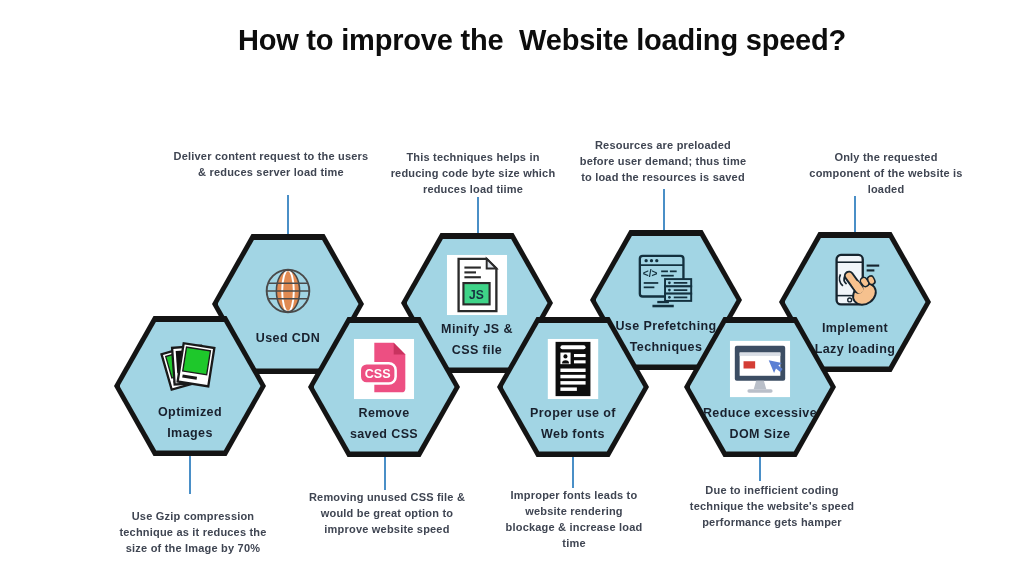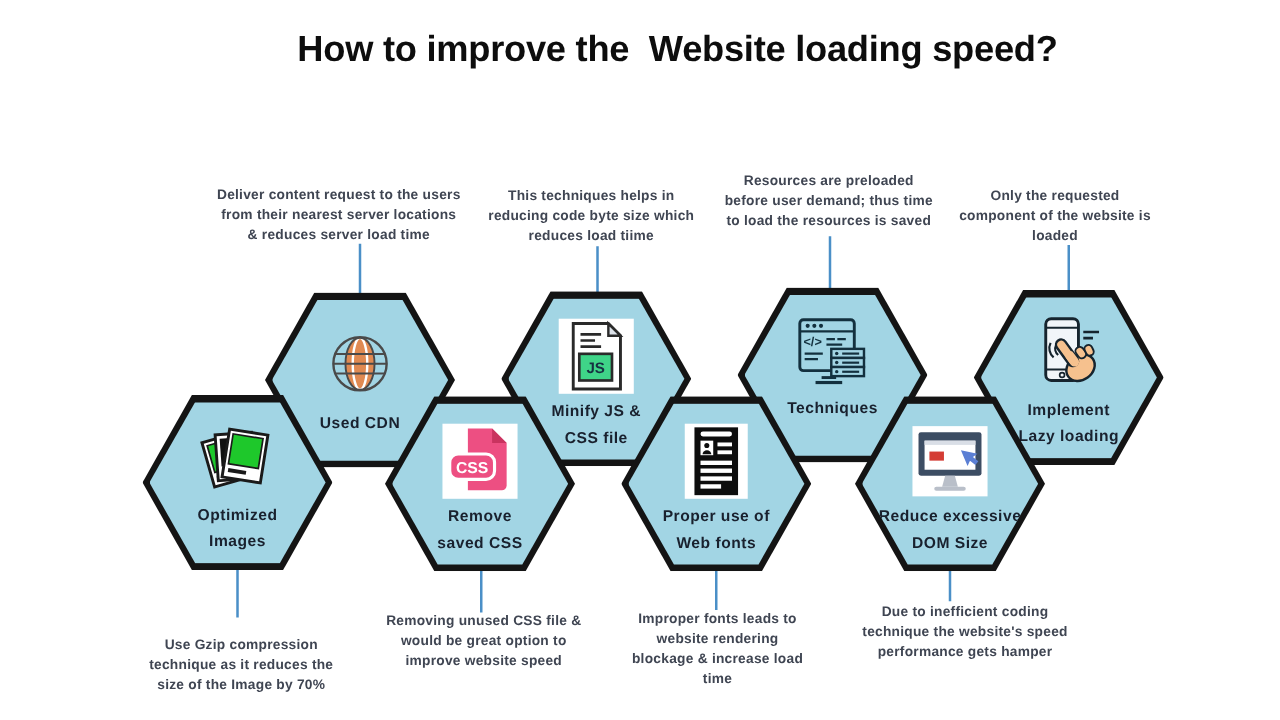--- a/index.html
+++ b/index.html
@@ -60,21 +60,21 @@
     color:var(--description-text,#3f4552); line-height:1.45;
   }
   .desc span { display:block; white-space:nowrap; }
   .desc1 { left:193px; top:496px;margin-top:13px; }
   .desc2 { left:271px; top:149px; }
   .desc3 { left:387px; top:490px; }
   .desc4 { left:473px; top:150px; }
   .desc5 { left:574px; top:488px;text-align:center; }
   .desc6 { left:663px; top:138px; }
   .desc7 { left:772px; top:483px; }
-  .desc8 { left:844px; top:150px;text-align:center; }
+  .desc8 { left:886px; top:150px;text-align:center; }
 </style>
 </head>
 <body>
 
 <div class="title">How to improve the  Website loading speed?</div>
 
 <div class="hex row-bottom hex1">
   <div class="hex-inner">
     <div class="hex-icon">
       <svg viewBox="0 0 64 64">
@@ -123,21 +123,20 @@
     </div>
     <div class="hex-label">
       <span>Used CDN</span>
       <span></span>
     </div>
   </div>
 </div>
 <div class="conn conn2"></div>
 <div class="desc desc2">
   <span>Deliver content request to the users</span>
-  <span>from their nearest server locations</span>
   <span>&amp; reduces server load time</span>
 </div>
 
 <div class="hex row-bottom hex3">
   <div class="hex-inner">
     <div class="hex-icon">
       <svg viewBox="0 0 64 64">
         <rect x="1" y="1" width="62" height="62" fill="#ffffff"></rect>
         <path d="M22 5 h20 l12 12 v35 a4 4 0 0 1 -4 4 h-28 v-51 z" fill="var(--css-pink,#ed4f82)"></path>
         <path d="M42 5 l12 12 h-12 z" fill="var(--css-pink-dark,#c9335f)"></path>
@@ -243,20 +242,21 @@
           <circle cx="35.5" cy="40.3" r="1.4"></circle>
             <rect x="40" y="39.5" width="14" height="1.8"></rect>
           <circle cx="35.5" cy="47.8" r="1.4"></circle>
             <rect x="40" y="47" width="14" height="1.8"></rect>
         </g>
         <rect x="23" y="51.5" width="12" height="2.4" fill="#13303e"></rect>
         <rect x="18" y="55.5" width="22" height="2.6" fill="#13303e"></rect>
       </svg>
     </div>
     <div class="hex-label">
+      <span>Use Prefetching</span>
       <span>Techniques</span>
     </div>
   </div>
 </div>
 <div class="conn conn6"></div>
 <div class="desc desc6">
   <span>Resources are preloaded</span>
   <span>before user demand; thus time</span>
   <span>to load the resources is saved</span>
 </div>

